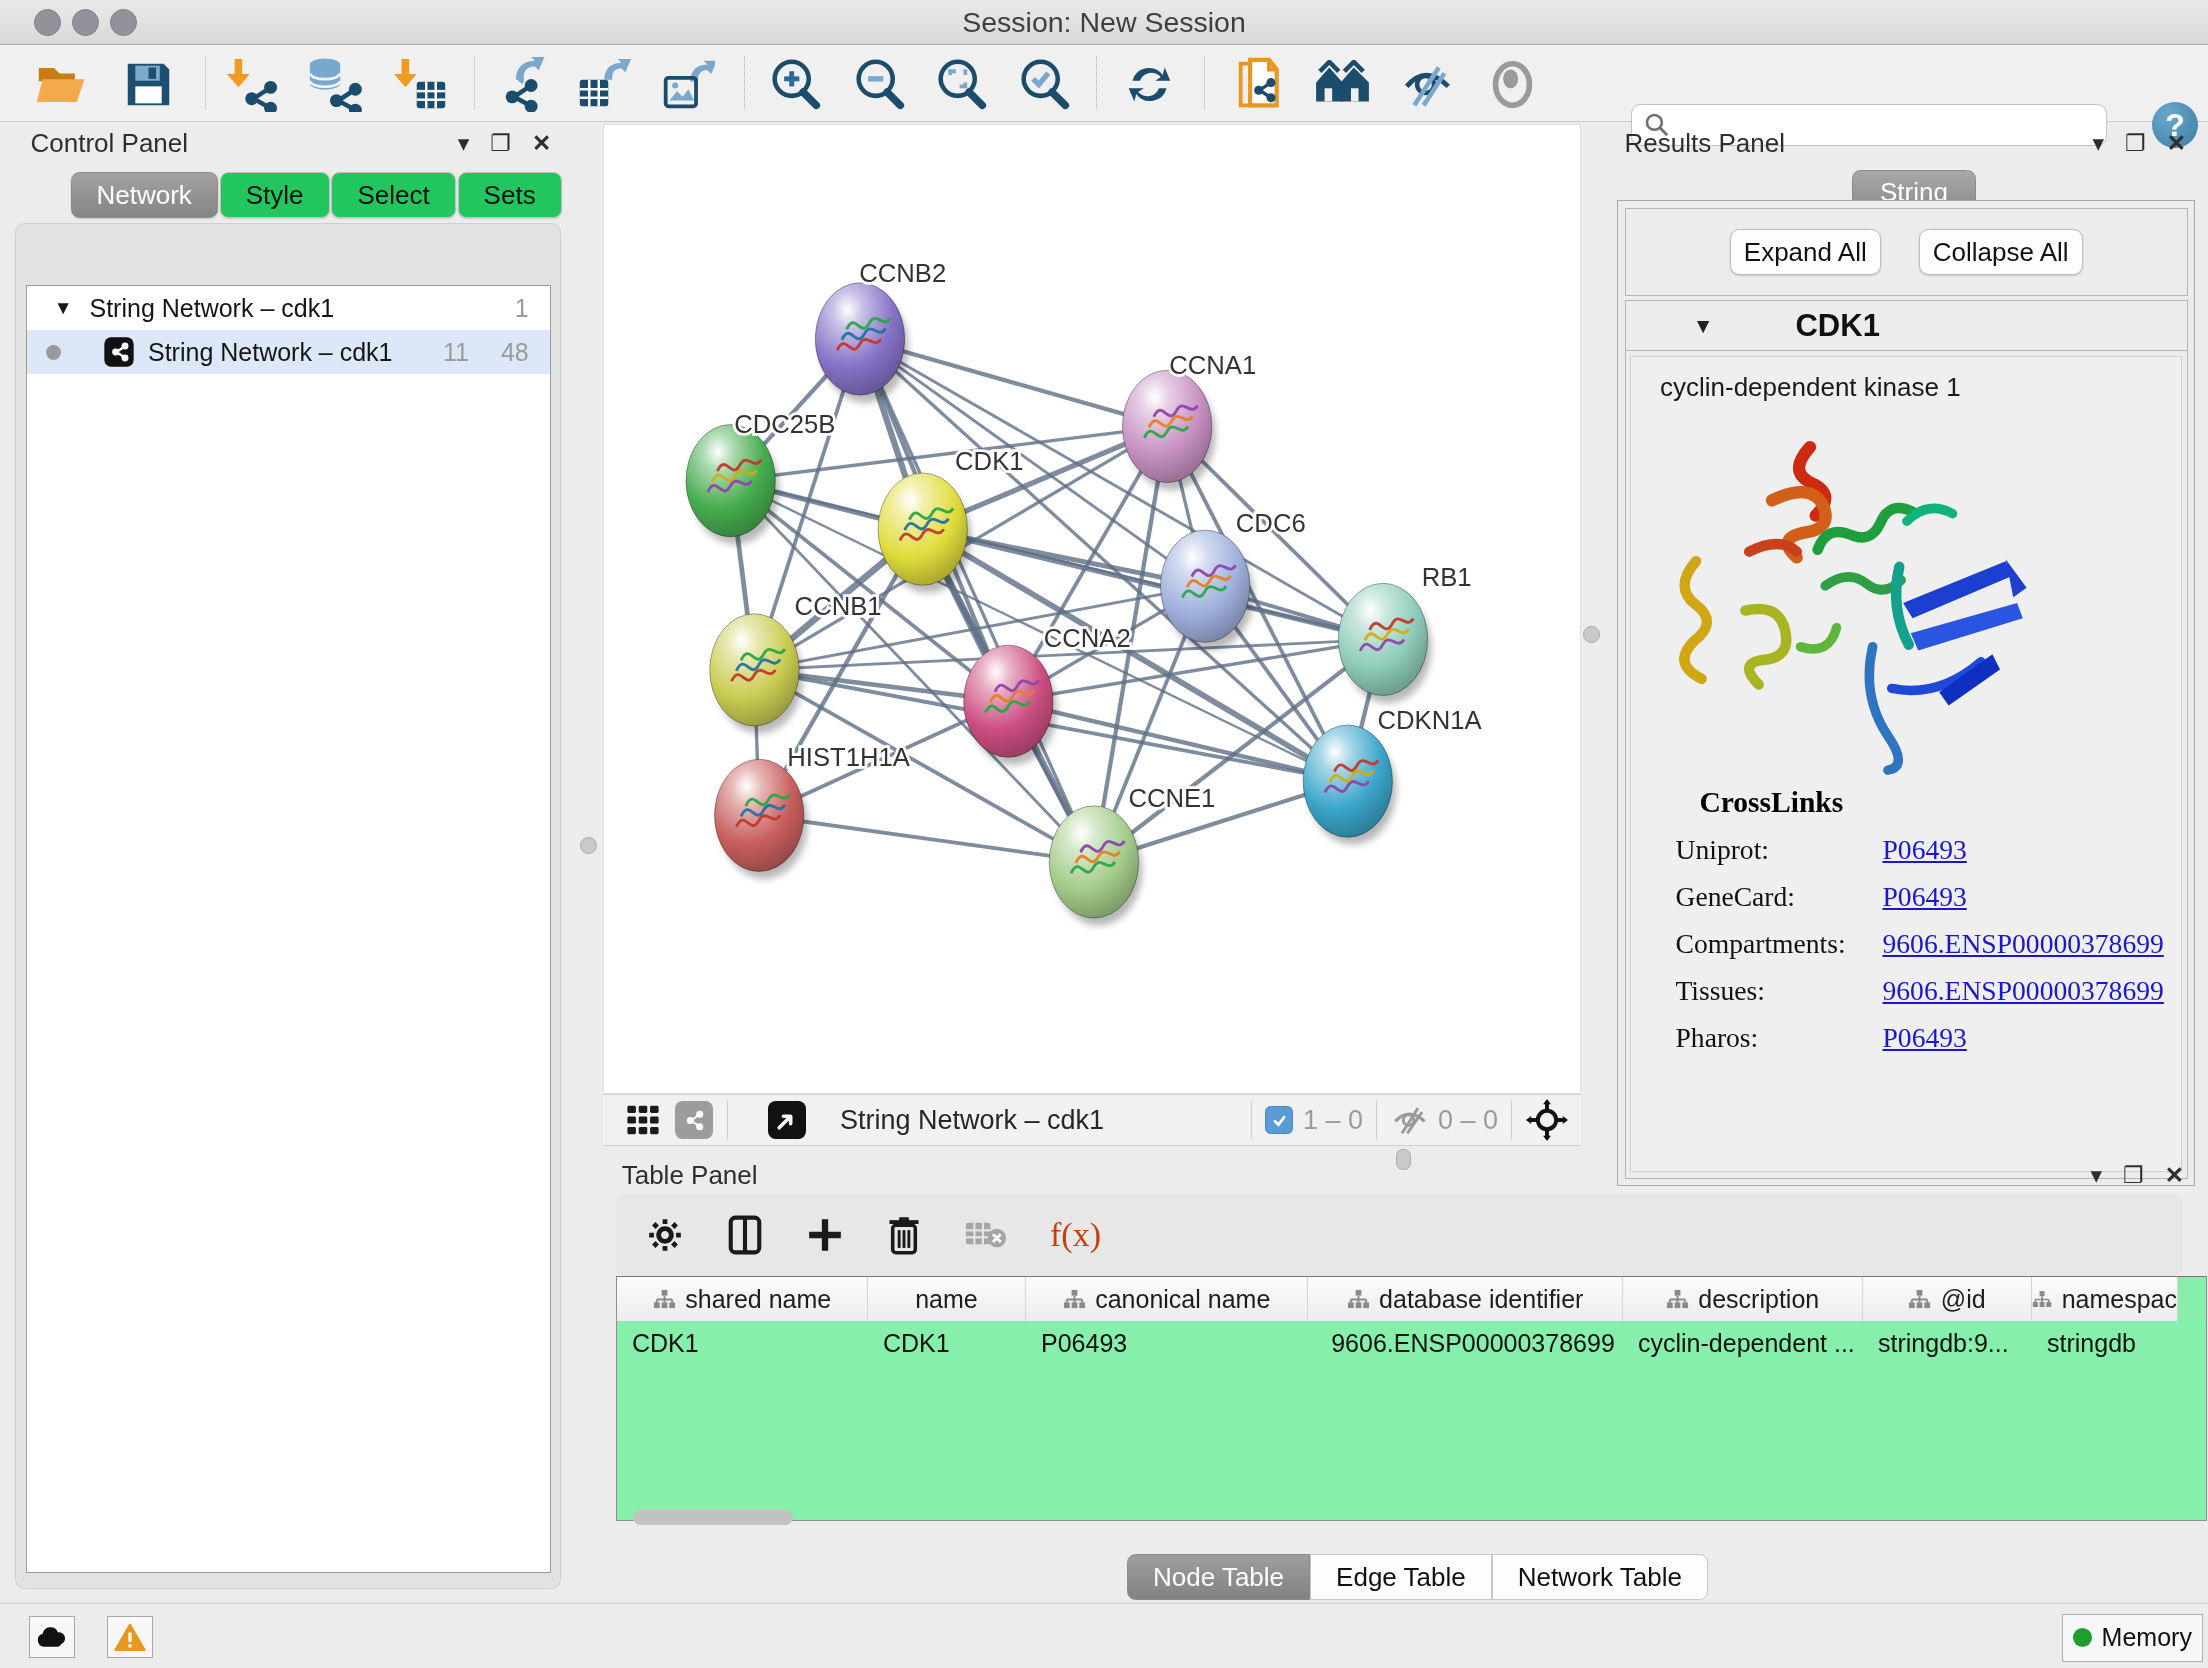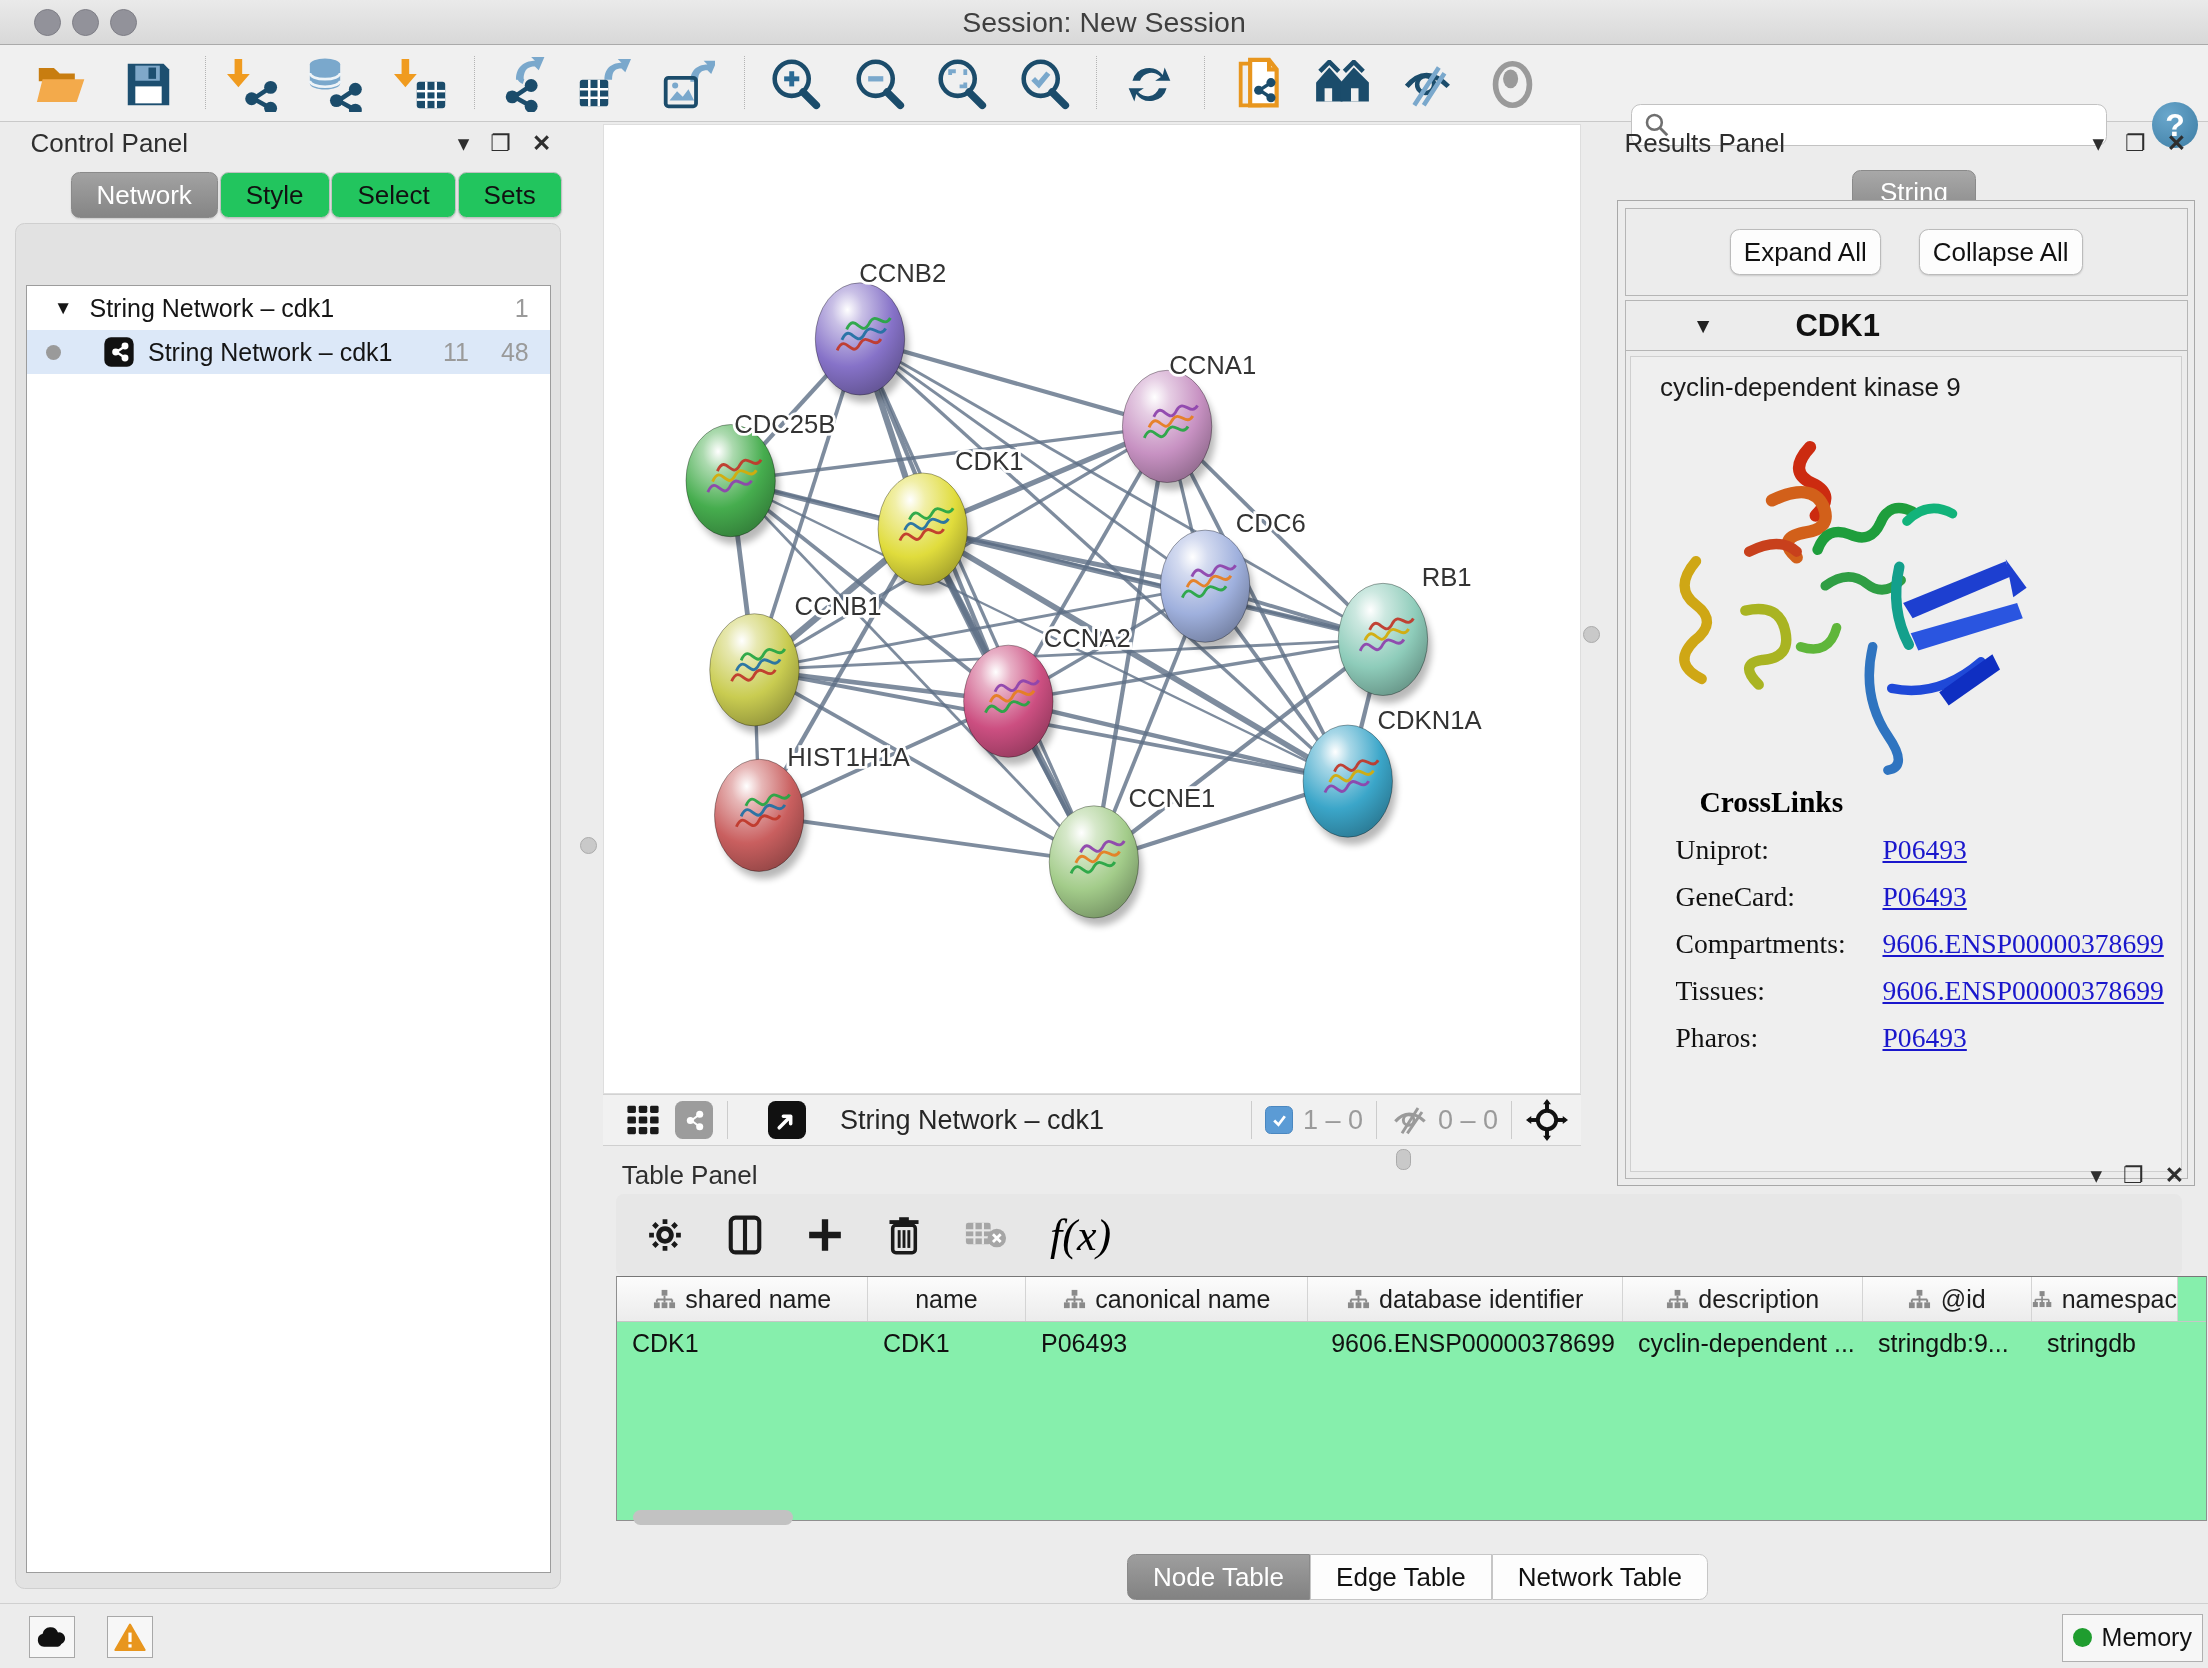--- a/index.html
+++ b/index.html
@@ -86,21 +86,21 @@
           color:#111;cursor:pointer;}
   .tp-tab.active{background:linear-gradient(#9e9e9e,#828282);color:#fff;border-color:#8a8a8a;border-radius:8.6px 0 0 8.6px;}
   .tp-tab:last-child{border-radius:0 8.6px 8.6px 0;}
   
   #statusbar{left:0;top:1603px;width:2208px;height:66px;background:#ececec;border-top:1px solid #d0d0d0;}
   .sb-btn{top:12.4px;width:44px;height:40px;background:#f7f7f7;border:1px solid #a8a8a8;display:flex;
           align-items:center;justify-content:center;cursor:pointer;}
   #memory-btn{left:2062px;top:9.5px;width:139px;height:46px;background:#f7f7f7;border:1px solid #b0b0b0;
               display:flex;align-items:center;justify-content:center;gap:9.5px;font-size:25px;color:#111;cursor:pointer;}
   #mem-dot{width:19px;height:19px;border-radius:50%;background:#1f9d2f;}
-  .fx{font-family:"Liberation Serif",serif;font-style:italic;font-size:44px;color:#000000;}
+  .fx{font-family:"Liberation Serif",serif;font-size:34px;color:#c2410c;}
 </style>
 </head>
 <body>
 
 <div id="titlebar" class="abs">
   <div class="tlight abs" style="left:34px"></div>
   <div class="tlight abs" style="left:72px"></div>
   <div class="tlight abs" style="left:110px"></div>
   <div id="win-title">Session: New Session</div>
 </div>
@@ -596,21 +596,21 @@
     <div id="rp-btnbox" class="abs">
       <div class="rp-btn">Expand All</div>
       <div class="rp-btn">Collapse All</div>
     </div>
     <div id="rp-content" class="abs">
       <div id="rp-gene-row">
         <span style="margin-left:67px;font-size:21px">▼</span>
         <span id="rp-gene">CDK1</span>
       </div>
       <div id="rp-inner">
-        <div id="rp-desc">cyclin-dependent kinase 9</div>
+        <div id="rp-desc">cyclin-dependent kinase 1</div>
         <svg width="399" height="371" viewBox="0 0 420 390" style="margin-left:27px;margin-top:3.8px">
           <g fill="none" stroke-linecap="round">
             <path d="M160 42 q-24 26 2 38 q26 12 4 34" stroke="#cc2b10" stroke-width="13"></path>
             <path d="M120 98 q42 -20 54 6 q10 24 -20 28 q-30 6 -8 26" stroke="#d2601a" stroke-width="13"></path>
             <path d="M96 152 q32 -16 50 0" stroke="#c8401c" stroke-width="11"></path>
             <path d="M40 162 q-24 28 0 46 q24 18 -2 38 q-24 24 8 40" stroke="#cfa715" stroke-width="11"></path>
             <path d="M92 214 q36 -8 42 22 q6 28 -24 30 q-26 4 -4 26" stroke="#a9b422" stroke-width="11"></path>
             <path d="M168 150 q10 -26 34 -16 q22 10 32 -12 q10 -24 34 -12" stroke="#1e9e3c" stroke-width="11"></path>
             <path d="M176 188 q24 -18 44 -2 q18 14 36 -4" stroke="#2f9e44" stroke-width="10"></path>
             <path d="M150 252 q30 10 38 -20" stroke="#5fb63a" stroke-width="10"></path>

